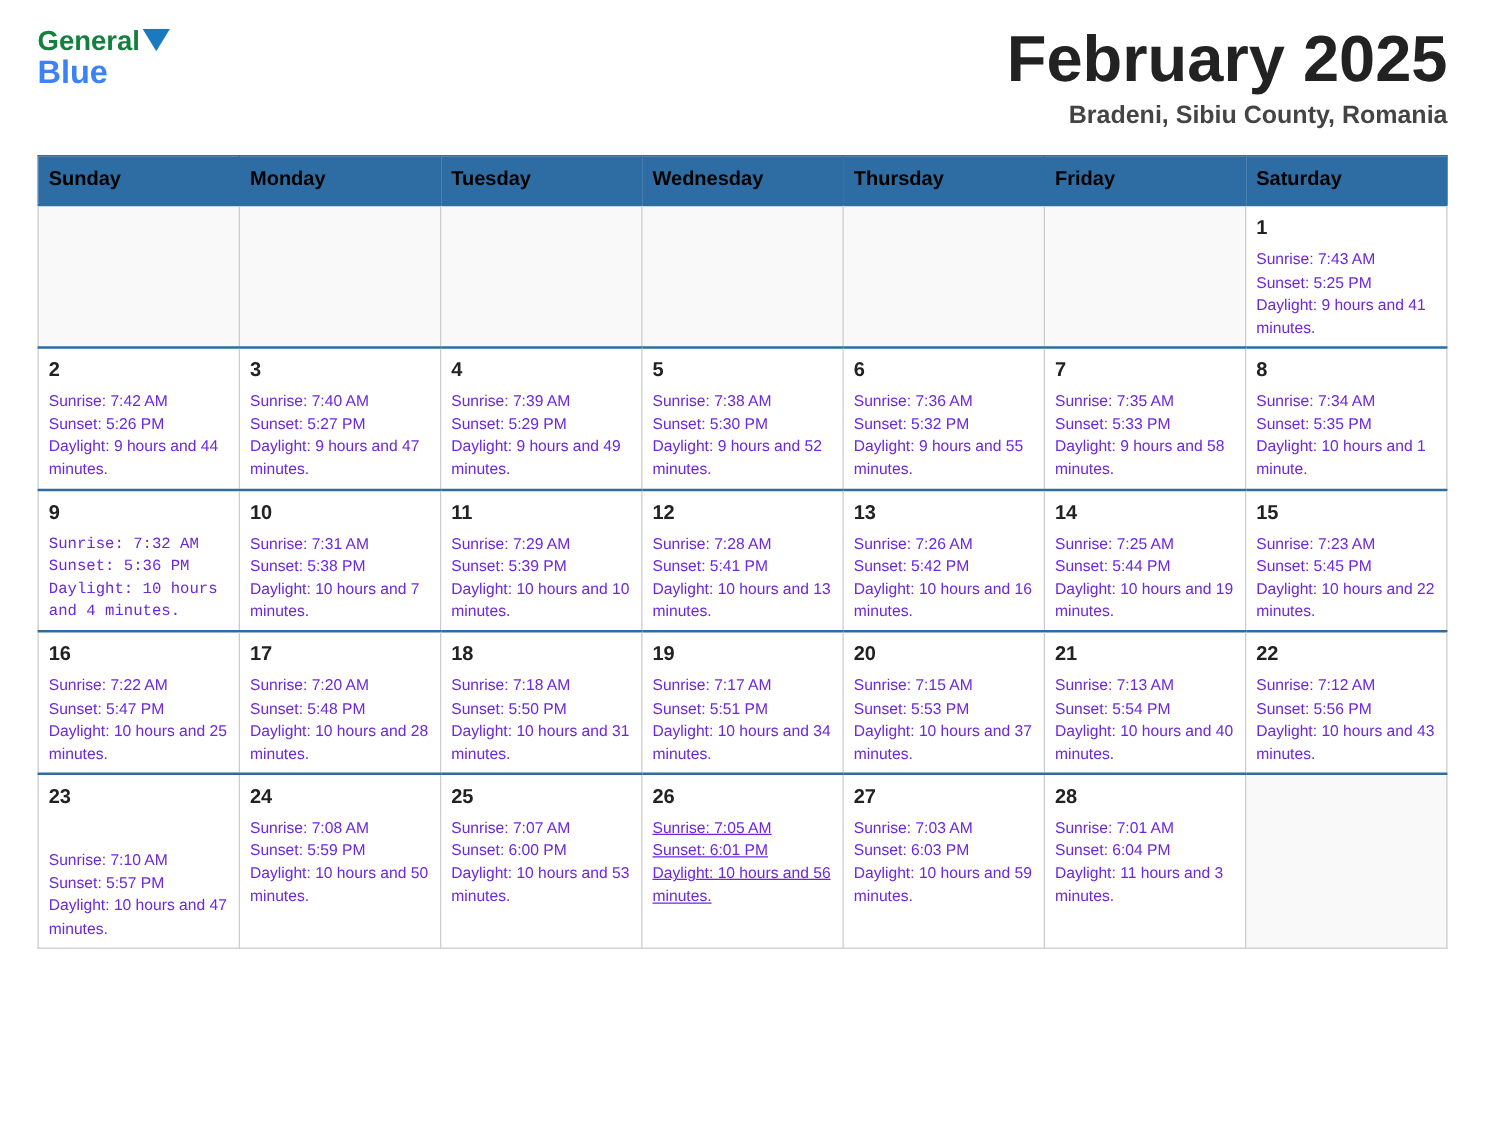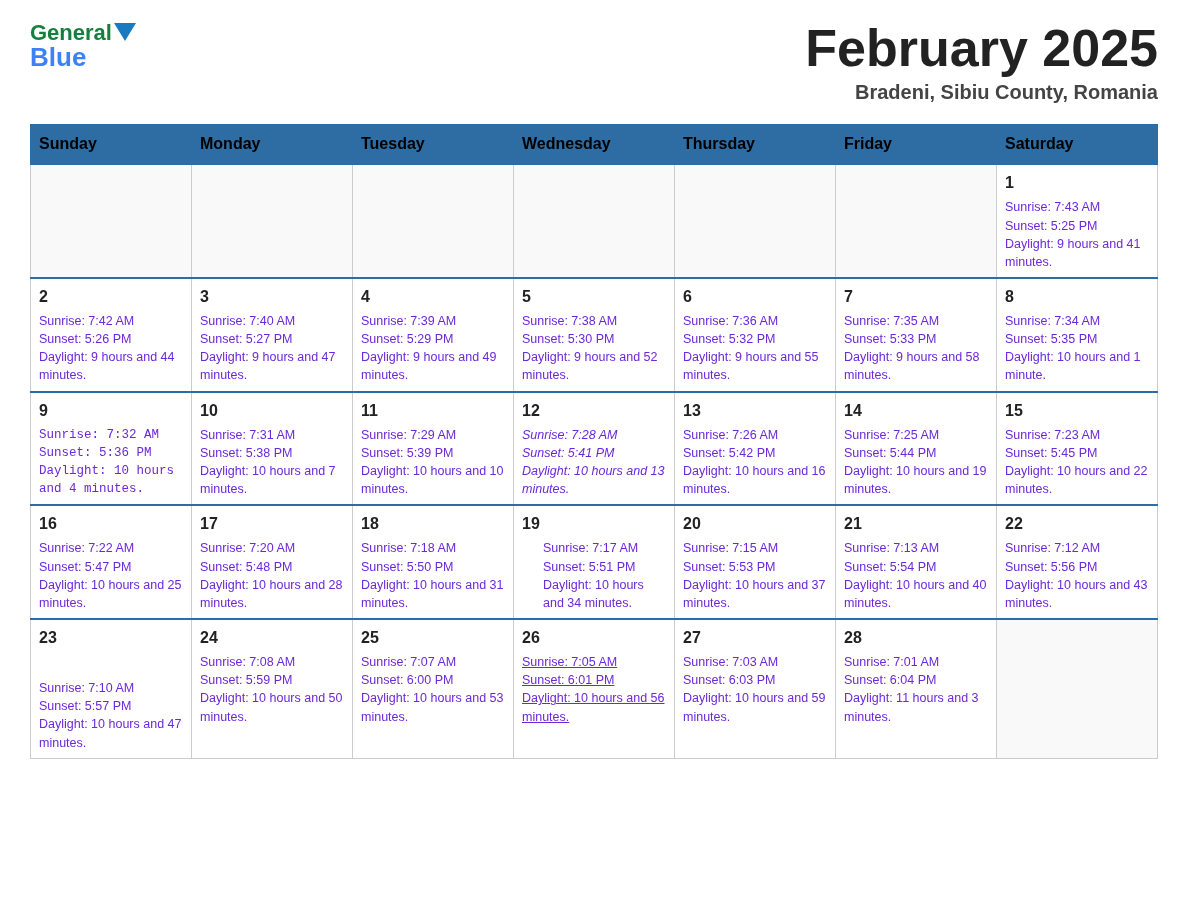--- a/index.html
+++ b/index.html
@@ -194,21 +194,21 @@
 Daylight: 10 hours and 7 minutes.</div>
         </td>
         <td>
           <span class="day-number">11</span>
           <div class="day-info" style="white-space: pre-line;">Sunrise: 7:29 AM
 Sunset: 5:39 PM
 Daylight: 10 hours and 10 minutes.</div>
         </td>
         <td>
           <span class="day-number">12</span>
-          <div class="day-info" style="white-space: pre-line; font-style: italic;">Sunrise: 7:28 AM
+          <div class="day-info" style="white-space: pre-line;">Sunrise: 7:28 AM
 Sunset: 5:41 PM
 Daylight: 10 hours and 13 minutes.</div>
         </td>
         <td>
           <span class="day-number">13</span>
           <div class="day-info" style="white-space: pre-line;">Sunrise: 7:26 AM
 Sunset: 5:42 PM
 Daylight: 10 hours and 16 minutes.</div>
         </td>
         <td>
@@ -238,21 +238,21 @@
 Daylight: 10 hours and 28 minutes.</div>
         </td>
         <td>
           <span class="day-number">18</span>
           <div class="day-info" style="white-space: pre-line;">Sunrise: 7:18 AM
 Sunset: 5:50 PM
 Daylight: 10 hours and 31 minutes.</div>
         </td>
         <td>
           <span class="day-number">19</span>
-          <div class="day-info" style="white-space: pre-line; margin-left: 21px;">Sunrise: 7:17 AM
+          <div class="day-info" style="white-space: pre-line;">Sunrise: 7:17 AM
 Sunset: 5:51 PM
 Daylight: 10 hours and 34 minutes.</div>
         </td>
         <td>
           <span class="day-number">20</span>
           <div class="day-info" style="white-space: pre-line;">Sunrise: 7:15 AM
 Sunset: 5:53 PM
 Daylight: 10 hours and 37 minutes.</div>
         </td>
         <td>

